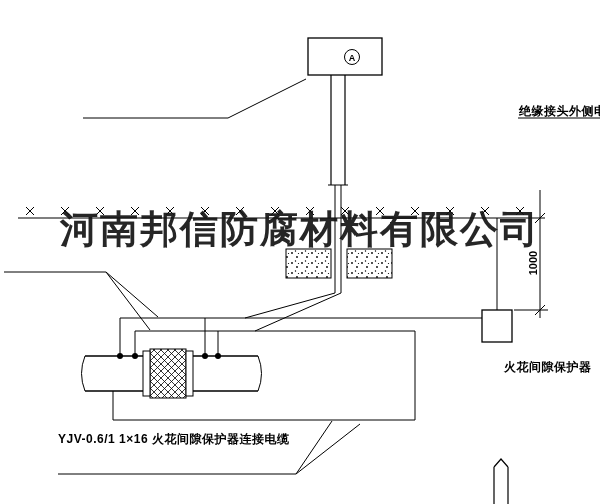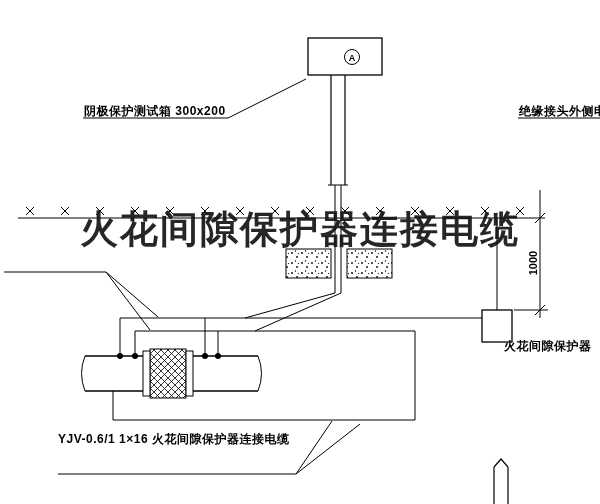--- a/index.html
+++ b/index.html
@@ -98,26 +98,25 @@
       <path d="M535 223 L545 213 M535 315 L545 305"></path>
       <path d="M514 310 L548 310"></path>
     </g>
 
     <path d="M4 272 L106 272 M106 272 L158 317 M106 272 L150 330" stroke="#000" fill="none" stroke-width="1"></path>
     <path d="M58 474 L296 474 M296 474 L332 421 M296 474 L360 424" stroke="#000" fill="none" stroke-width="1"></path>
 
     <path d="M494 467 L494 504 M508 467 L508 504 M494 467 L501 459 L508 467" stroke="#000" fill="none" stroke-width="1.2"></path>
   </svg>
 
-  <div class="lbl" style="left:84px;top:104px;">阴极保护测试箱 300x200</div>
 
   <div class="lbl" style="left:519px;top:104px;">绝缘接头外侧电缆</div>
 
 
-  <div class="lbl" style="left:504px;top:339px;">火花间隙保护器</div>
+  <div class="lbl" style="left:504px;top:360px;">火花间隙保护器</div>
 
   <div class="lbl" style="left:58px;top:432px;">YJV-0.6/1 1×16 火花间隙保护器连接电缆</div>
 
   <div class="dim" style="left:512px;top:257px;width:42px;">1000</div>
 
-  <div class="watermark">火花间隙保护器连接电缆</div>
+  <div class="watermark">河南邦信防腐材料有限公司</div>
 
 </div>
 
 </body></html>

